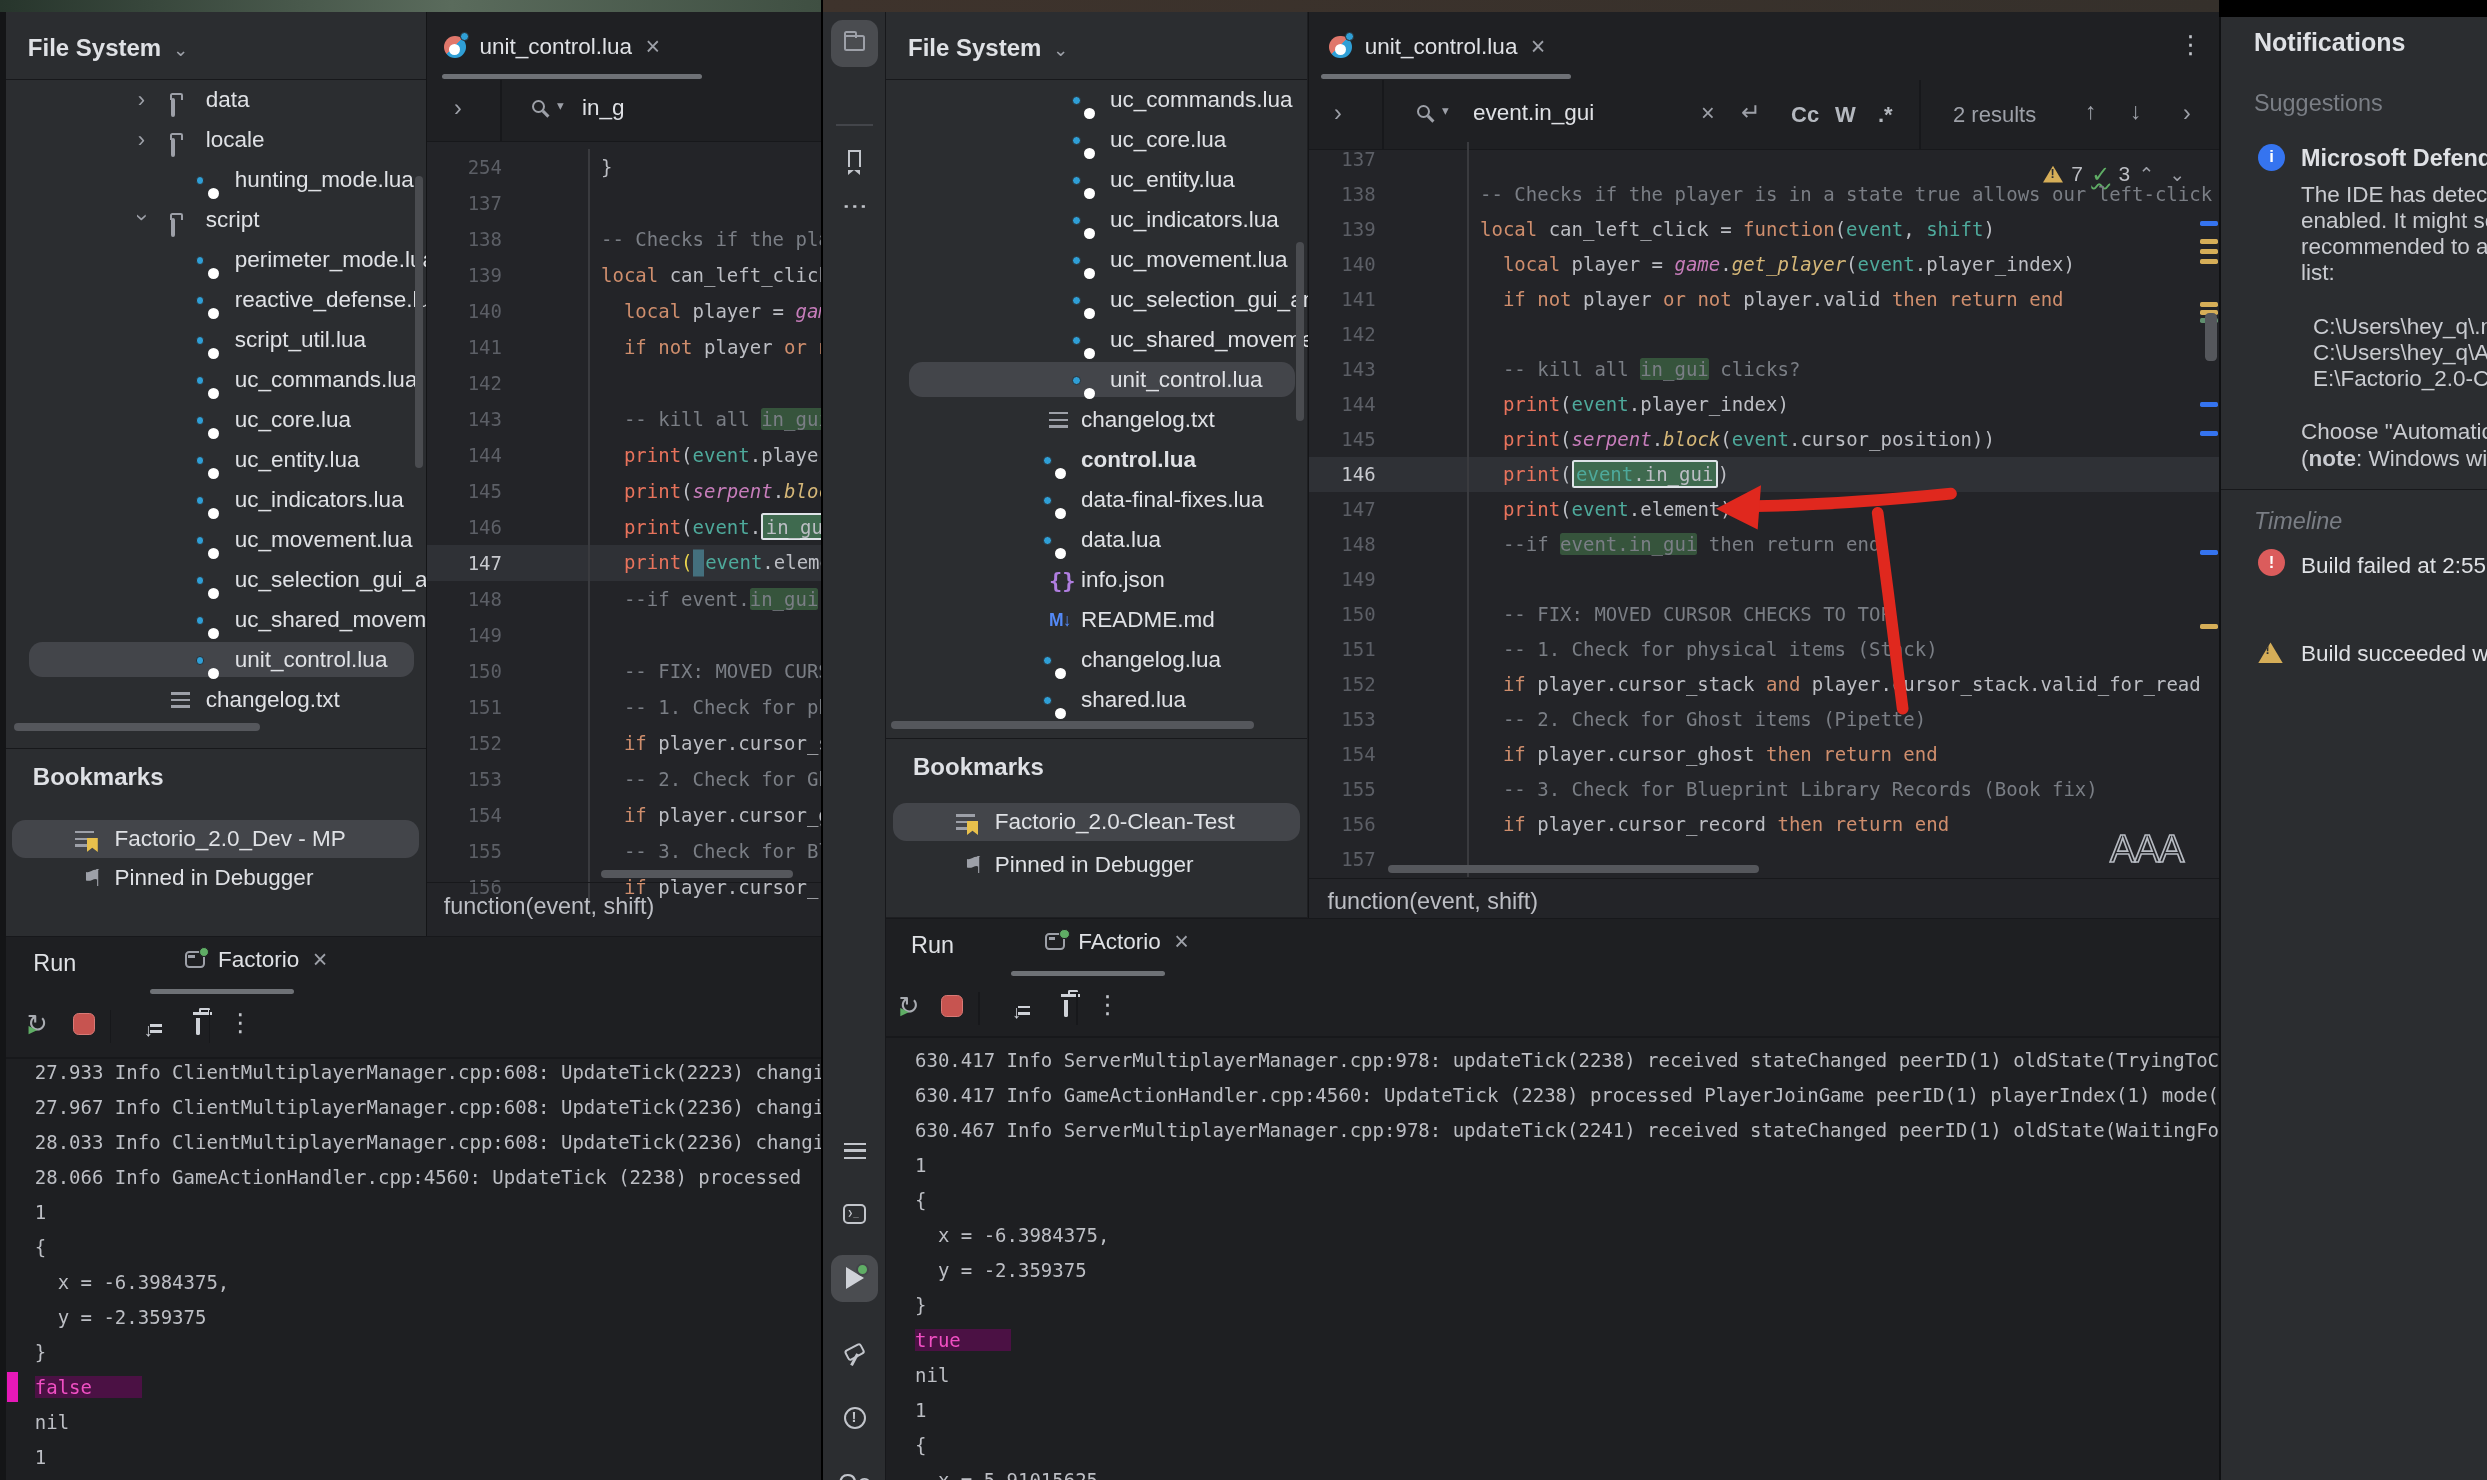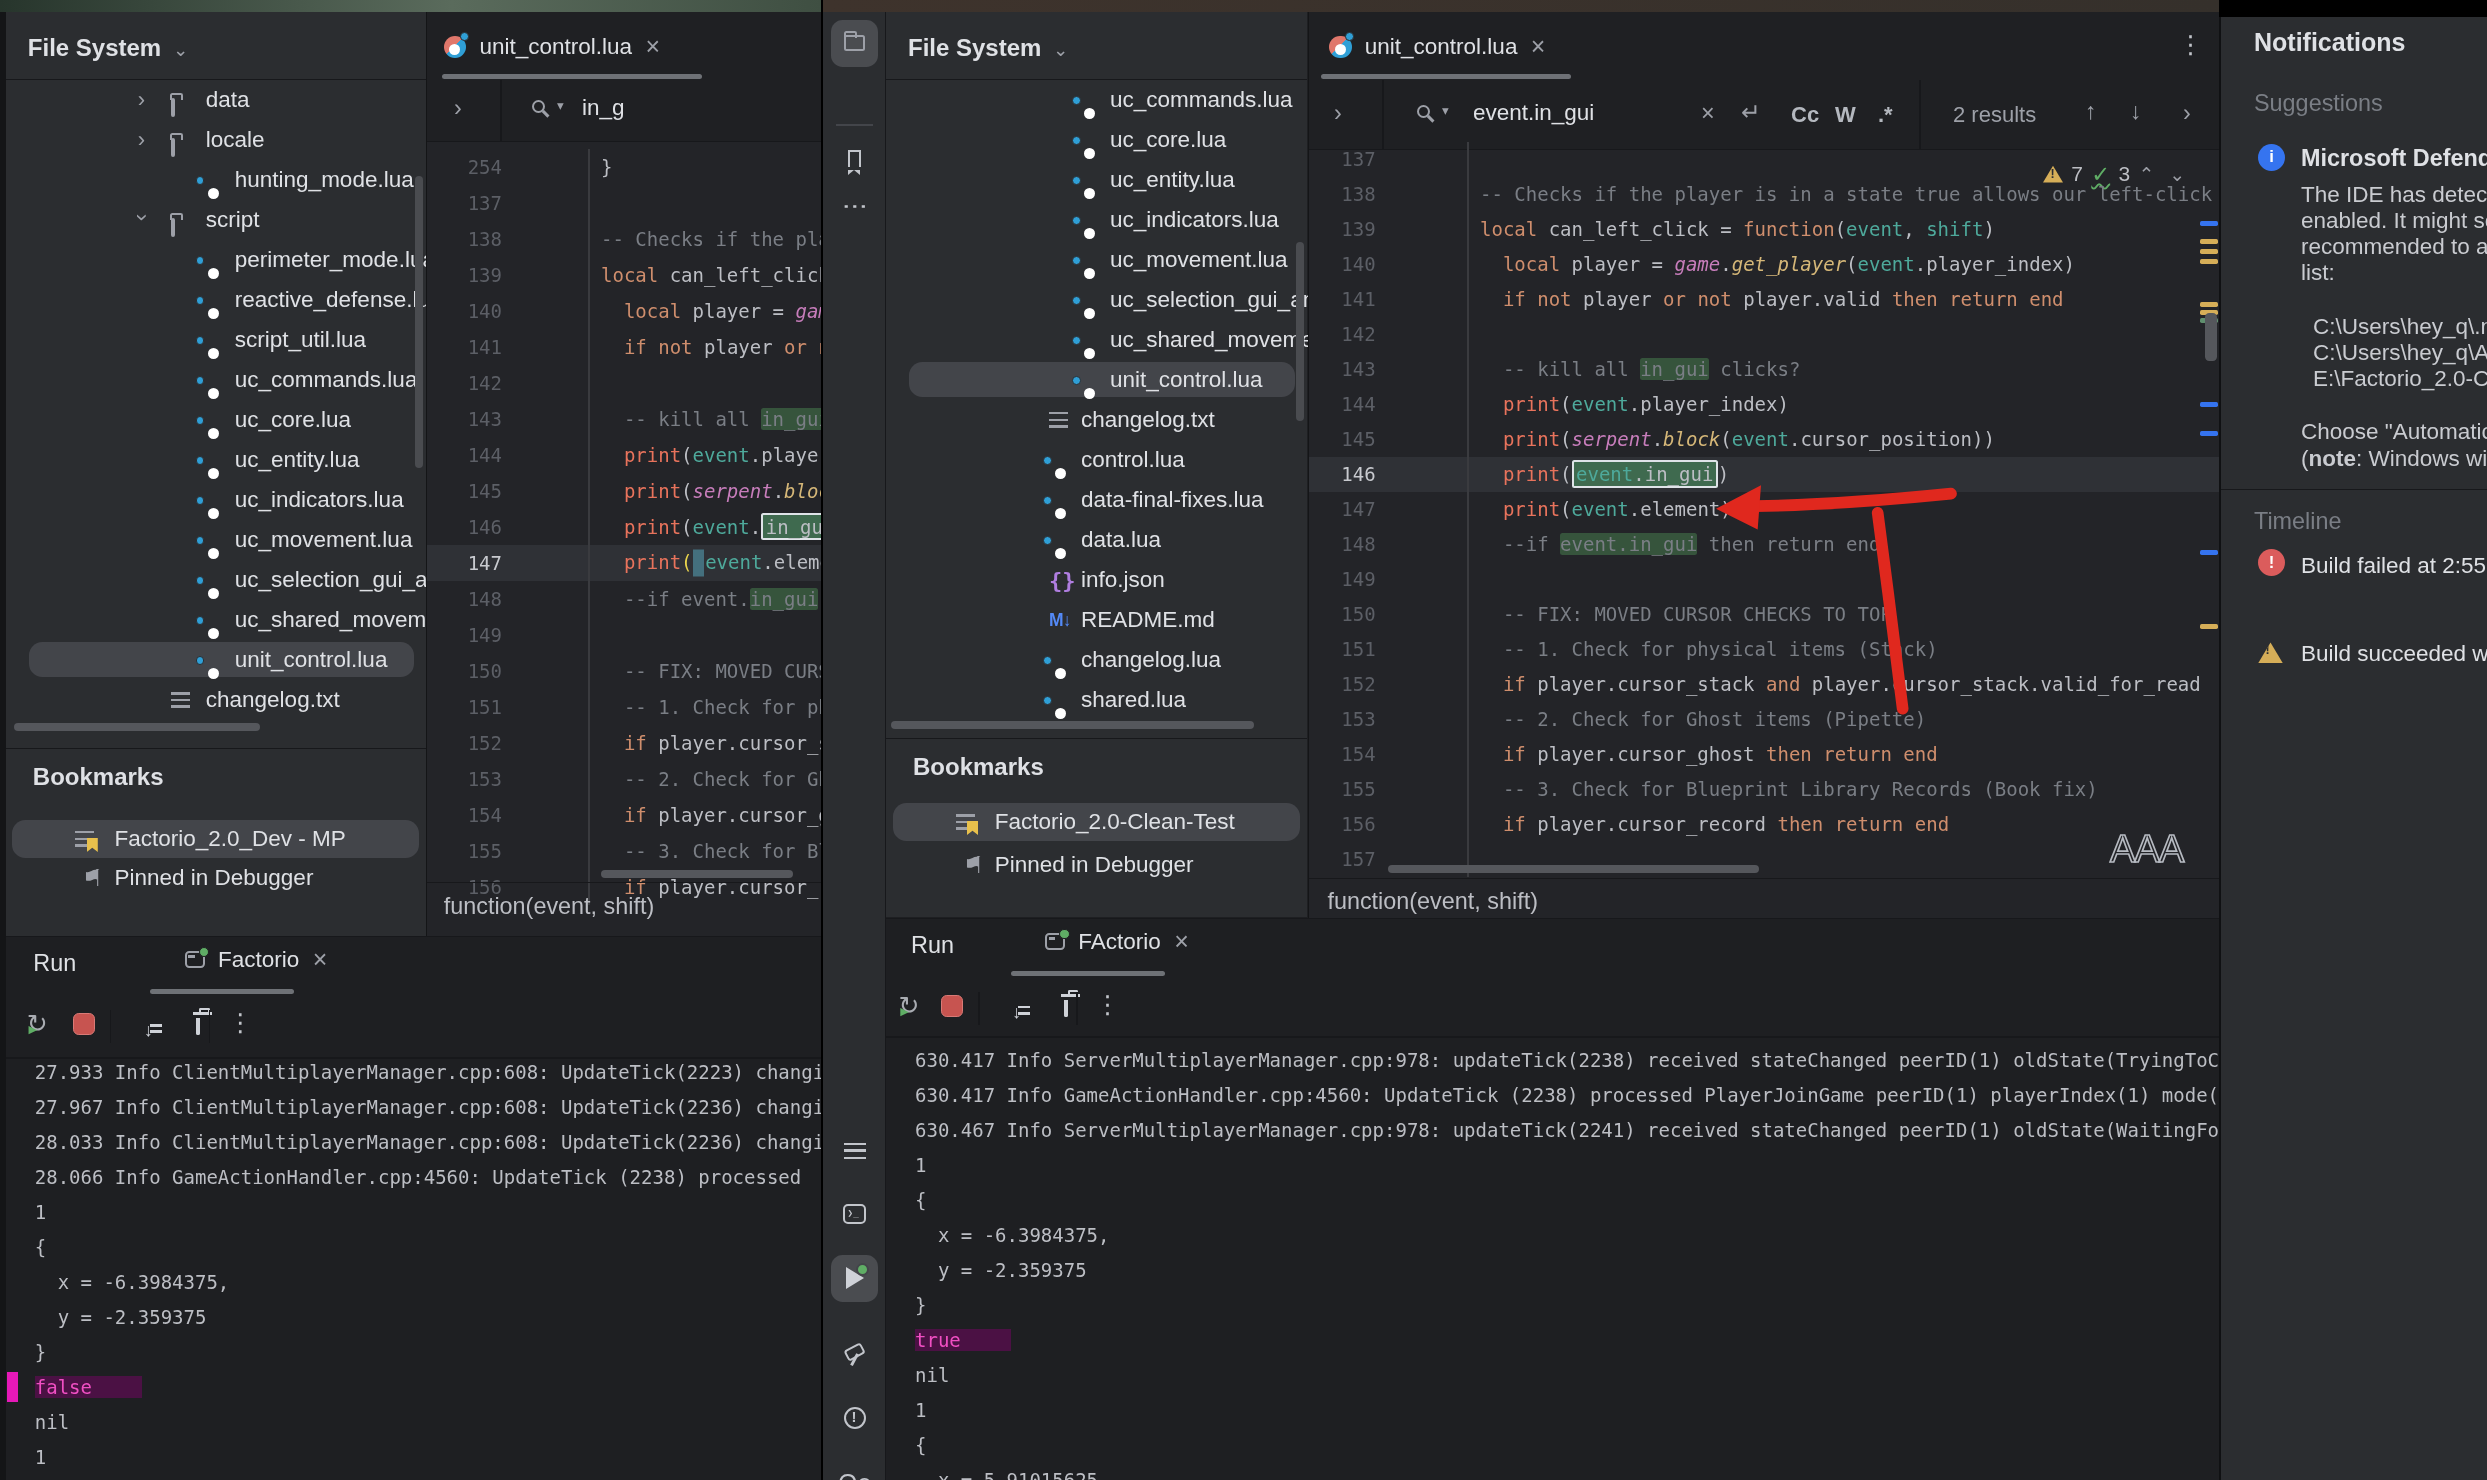--- a/index.html
+++ b/index.html
@@ -402,21 +402,21 @@
         <div class="trow" style="height: 40px;"><span class="ticon icon-lua" style="left: 192px;"></span><span class="tlabel" style="left: 224px;">uc_entity.lua</span></div>
         <div class="trow" style="height: 40px;"><span class="ticon icon-lua" style="left: 192px;"></span><span class="tlabel" style="left: 224px;">uc_indicators.lua</span></div>
         <div class="trow" style="height: 40px;"><span class="ticon icon-lua" style="left: 192px;"></span><span class="tlabel" style="left: 224px;">uc_movement.lua</span></div>
         <div class="trow" style="height: 40px;"><span class="ticon icon-lua" style="left: 192px;"></span><span class="tlabel" style="left: 224px;">uc_selection_gui_an</span></div>
         <div class="trow" style="height: 40px;"><span class="ticon icon-lua" style="left: 192px;"></span><span class="tlabel" style="left: 224px;">uc_shared_moveme</span></div>
         <div class="trow sel" style="height: 40px;"><span class="ticon icon-lua" style="left: 192px;"></span><span class="tlabel" style="left: 224px;">unit_control.lua</span></div>
         <div class="trow" style="height: 40px;">
           <span class="ticon icon-txt" style="left: 163px;"></span>
           <span class="tlabel" style="left: 195px;">changelog.txt</span>
         </div>
-        <div class="trow" style="height: 40px;"><span class="ticon icon-lua" style="left: 163px;"></span><span class="tlabel" style="left: 195px;">control.lua</span></div>
+        <div class="trow" style="height: 40px;"><span class="ticon icon-lua" style="left: 163px;"></span><span class="tlabel" style="left: 195px; font-weight: bold;">control.lua</span></div>
         <div class="trow" style="height: 40px;"><span class="ticon icon-lua" style="left: 163px;"></span><span class="tlabel" style="left: 195px;">data-final-fixes.lua</span></div>
         <div class="trow" style="height: 40px;"><span class="ticon icon-lua" style="left: 163px;"></span><span class="tlabel" style="left: 195px;">data.lua</span></div>
         <div class="trow" style="height: 40px;">
           <span class="ticon icon-json" style="left: 163px;">{}</span>
           <span class="tlabel" style="left: 195px;">info.json</span>
         </div>
         <div class="trow" style="height: 40px;">
           <span class="ticon icon-md" style="left: 163px;">M↓</span>
           <span class="tlabel" style="left: 195px;">README.md</span>
         </div>
@@ -664,21 +664,21 @@
           <div style="color: rgb(201, 203, 208); font-size: 22.5px; line-height: 26px; white-space: nowrap;">C:\Users\hey_q\Ap</div>
           <div style="color: rgb(201, 203, 208); font-size: 22.5px; line-height: 26px; white-space: nowrap;">E:\Factorio_2.0-Cle</div>
         </div>
       <span class="ntext" style="left:80px;top:402px;">Choose "Automatica</span>
       <span class="ntext" style="left:80px;top:429px;">
         <span>(</span><span style="font-weight:700;">note</span><span>: Windows will</span>
       </span>
     </div>
 
     <div class="divider-h" style="top:472px;"></div>
-    <span class="nsection" style="left:33px;top:491px;">Timeline</span>
+    <span class="nsection" style="left:33px;top:491px;font-style:italic;">Timeline</span>
     <div id="notif-timeline">
         <div style="position: absolute; left: 0px; top: 531px; width: 100%; height: 38px;">
           <span class="circle-ic" style="left: 37px; top: 1.7px; background: rgb(219, 92, 92);">!</span>
           <span class="ntext" style="left: 80px; top: 5px; color: rgb(223, 225, 229);">Build failed at 2:55:1</span>
         </div>
         <div style="position: absolute; left: 0px; top: 619px; width: 100%; height: 38px;">
           <span class="warn-tri" style="position: absolute; left: 37px; top: 6.7px; width: 25px; height: 21px;"></span>
           <span class="ntext" style="left: 80px; top: 5px; color: rgb(223, 225, 229);">Build succeeded wit</span>
         </div>
       </div>

